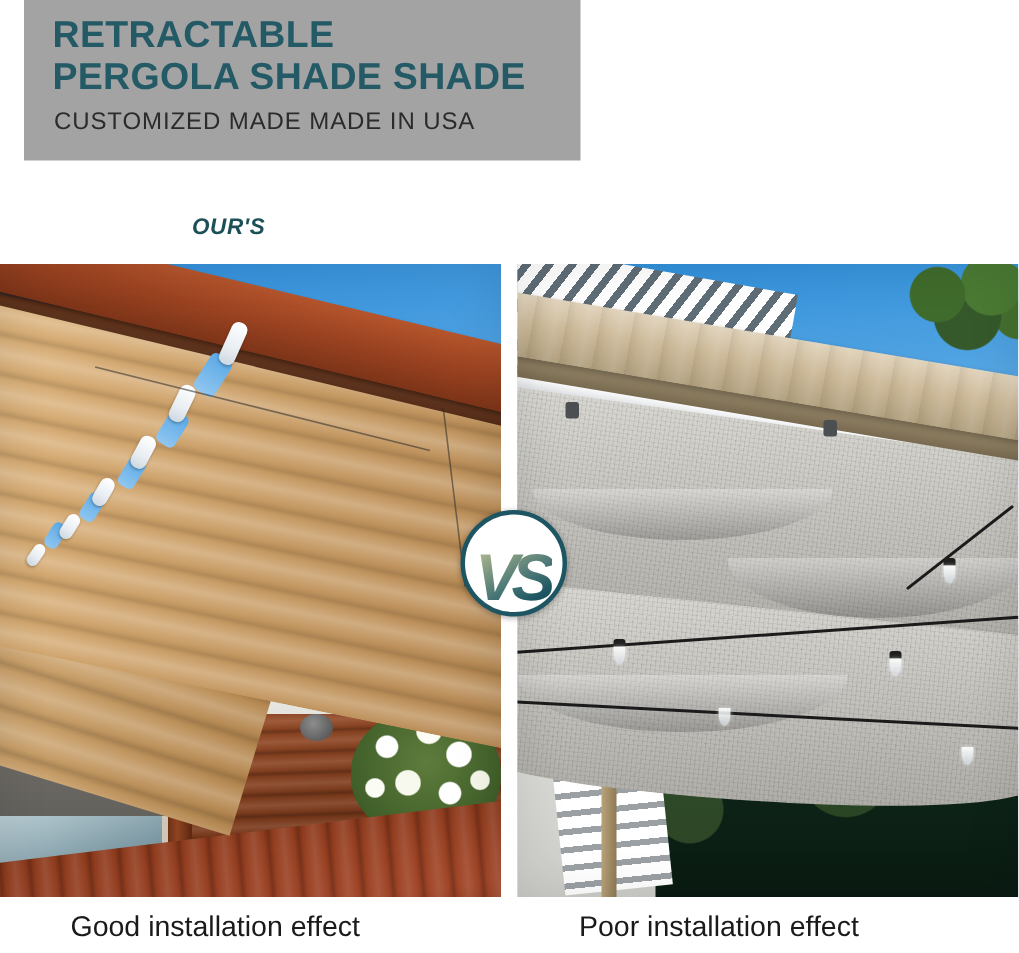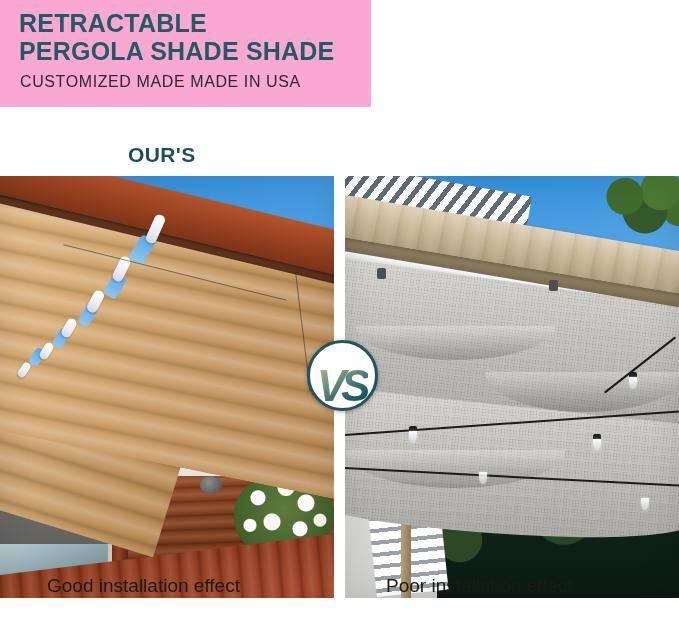--- a/index.html
+++ b/index.html
@@ -16,25 +16,25 @@
     position: relative;
     width: 679px;
     height: 635px;
     background: #ffffff;
     overflow: hidden;
   }
 
   
   .header-band {
     position: absolute;
-    left: 0;
+    left: 16px;
     top: 0;
     width: 371px;
     height: 107px;
-    background: #f9a8d4;
+    background: #a3a3a3;
   }
   .title-line {
     position: absolute;
     left: 19px;
     font-weight: bold;
     font-size: 25px;
     letter-spacing: 0.2px;
     color: #235a66;
     line-height: 1;
     white-space: nowrap;
@@ -49,22 +49,23 @@
     font-size: 16px;
     letter-spacing: 0.6px;
     color: #2b2b2b;
     white-space: nowrap;
   }
 
   
   .col-label {
     position: absolute;
     top: 143px;
+    font-style: italic;
     font-weight: bold;
-    font-size: 21px;
+    font-size: 15px;
     letter-spacing: 0.4px;
     color: #1d4f58;
     white-space: nowrap;
   }
   .col-label-left  { left: 128px; }
   .col-label-right { left: 455px; }
 
   
   .photo {
     position: absolute;
@@ -408,21 +409,21 @@
     background-clip: text;
     color: transparent;
     -webkit-text-fill-color: transparent;
     padding-right: 3px;
     user-select: none;
   }
 
   
   .caption {
     position: absolute;
-    top: 575px;
+    top: 608px;
     font-size: 19px;
     color: #1a1a1a;
     white-space: nowrap;
   }
   .caption-left  { left: 47px; }
   .caption-right { left: 386px; }
 </style>
 </head>
 <body>
 

